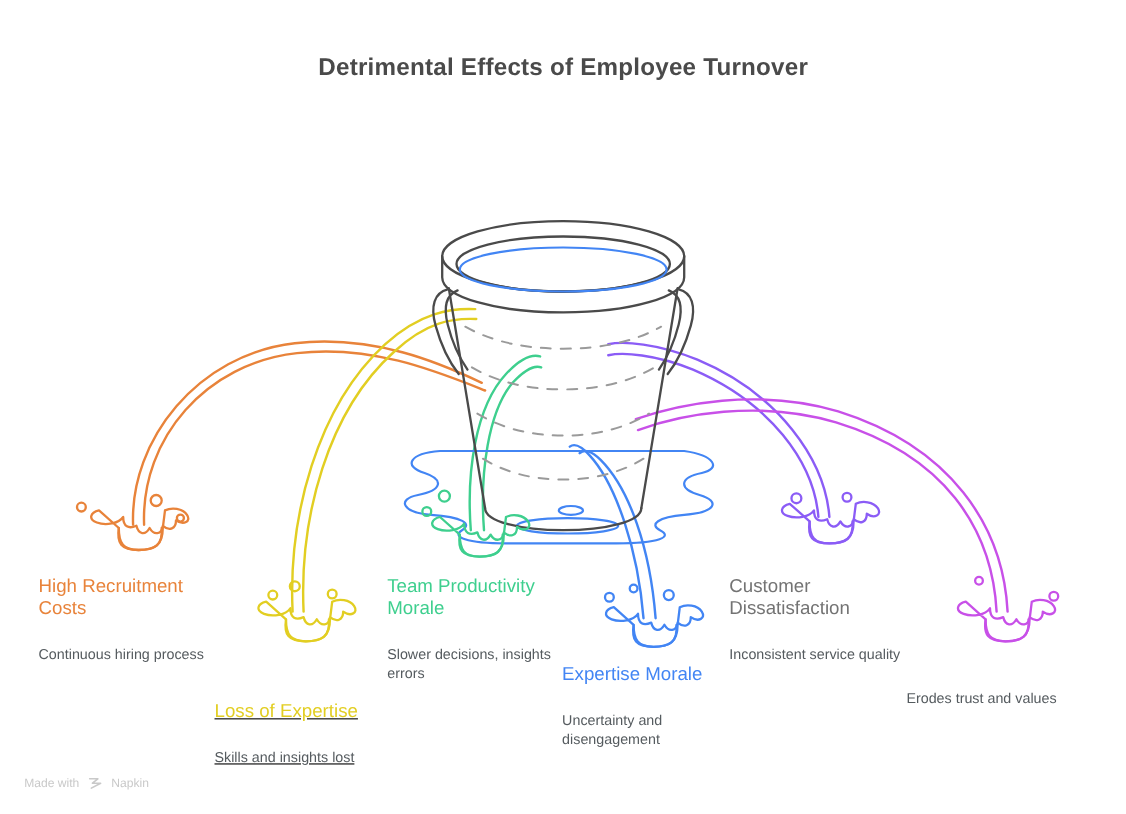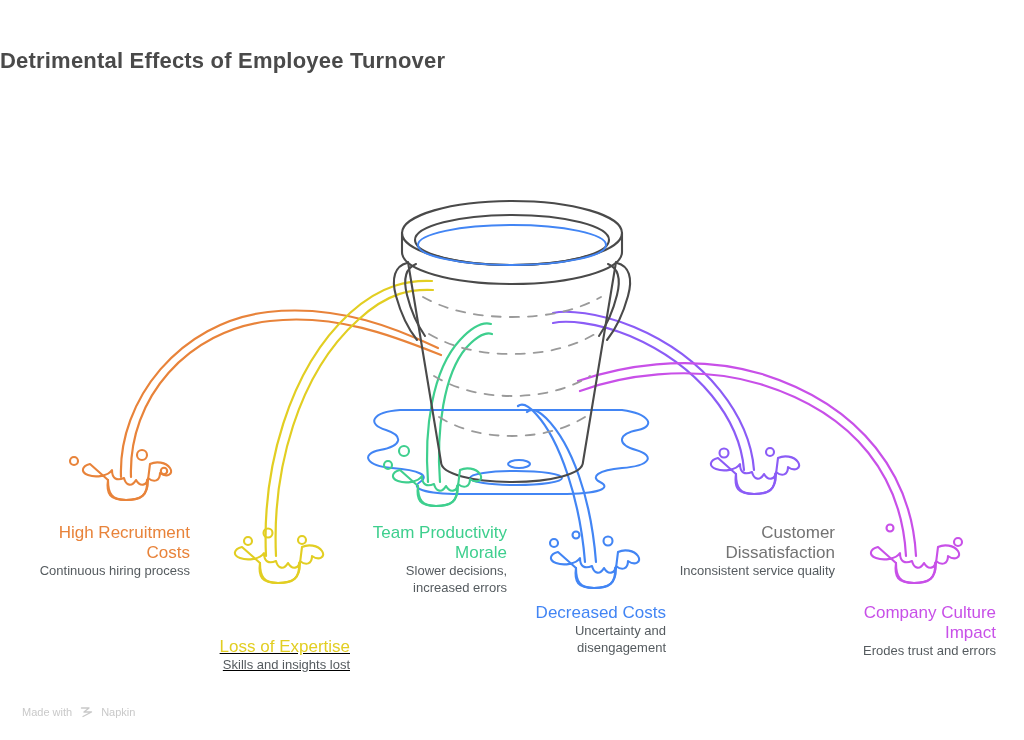--- a/index.html
+++ b/index.html
@@ -18,39 +18,39 @@
     position: absolute;
     inset: 0;
     width: 1024px;
     height: 740px;
   }
   .page-title {
     position: absolute;
     top: 48px;
     left: 0;
     width: 1024px;
-    text-align: left;
+    text-align: center;
     font-size: 22px;
     font-weight: bold;
     color: #4a4a4a;
     letter-spacing: 0.2px;
   }
   .node {
     position: absolute;
-    text-align: right;
+    text-align: left;
     line-height: 1.18;
   }
   .node-title {
     font-size: 17px;
     font-weight: normal;
   }
   .node-desc {
     font-size: 13px;
     color: #555b5f;
-    margin-top: 0;
+    margin-top: 24px;
     line-height: 1.3;
   }
   .watermark {
     position: absolute;
     left: 22px;
     top: 706px;
     font-size: 11px;
     color: #c9c9c9;
     display: flex;
     align-items: center;
@@ -216,36 +216,35 @@
   <div class="node-desc">Continuous hiring process</div>
 </div>
 
 <div class="node" style="left:195px; top:637px; width:155px;text-decoration:underline;">
   <div class="node-title" style="color:#E2CE22;">Loss of Expertise</div>
   <div class="node-desc">Skills and insights lost</div>
 </div>
 
 <div class="node" style="left:352px; top:523px; width:155px;">
   <div class="node-title" style="color:#3ECF8E;">Team Productivity Morale</div>
-  <div class="node-desc">Slower decisions, increased errors</div>
+  <div class="node-desc">Slower decisions, insights errors</div>
 </div>
 
 <div class="node" style="left:511px; top:603px; width:155px;">
-  <div class="node-title" style="color:#4285F4;">Decreased Costs</div>
+  <div class="node-title" style="color:#4285F4;">Expertise Morale</div>
   <div class="node-desc">Uncertainty and disengagement</div>
 </div>
 
 <div class="node" style="left:663px; top:523px; width:172px;">
   <div class="node-title" style="color:#737373;">Customer Dissatisfaction</div>
   <div class="node-desc">Inconsistent service quality</div>
 </div>
 
 <div class="node" style="left:824px; top:603px; width:172px;">
-  <div class="node-title" style="color:#C850E8;">Company Culture Impact</div>
-  <div class="node-desc">Erodes trust and errors</div>
+  <div class="node-desc">Erodes trust and values</div>
 </div>
 
 <div class="watermark">
   <span>Made with</span>
   <span class="wm-logo">
     <svg width="13" height="12" viewBox="0 0 13 12" fill="none" stroke="#c9c9c9" stroke-width="1.4" stroke-linecap="round" stroke-linejoin="round">
       <path d="M1.5 2 L9 2 L4 6 L11.5 6 L3 10.5"></path>
     </svg>
   </span>
   <span>Napkin</span>

